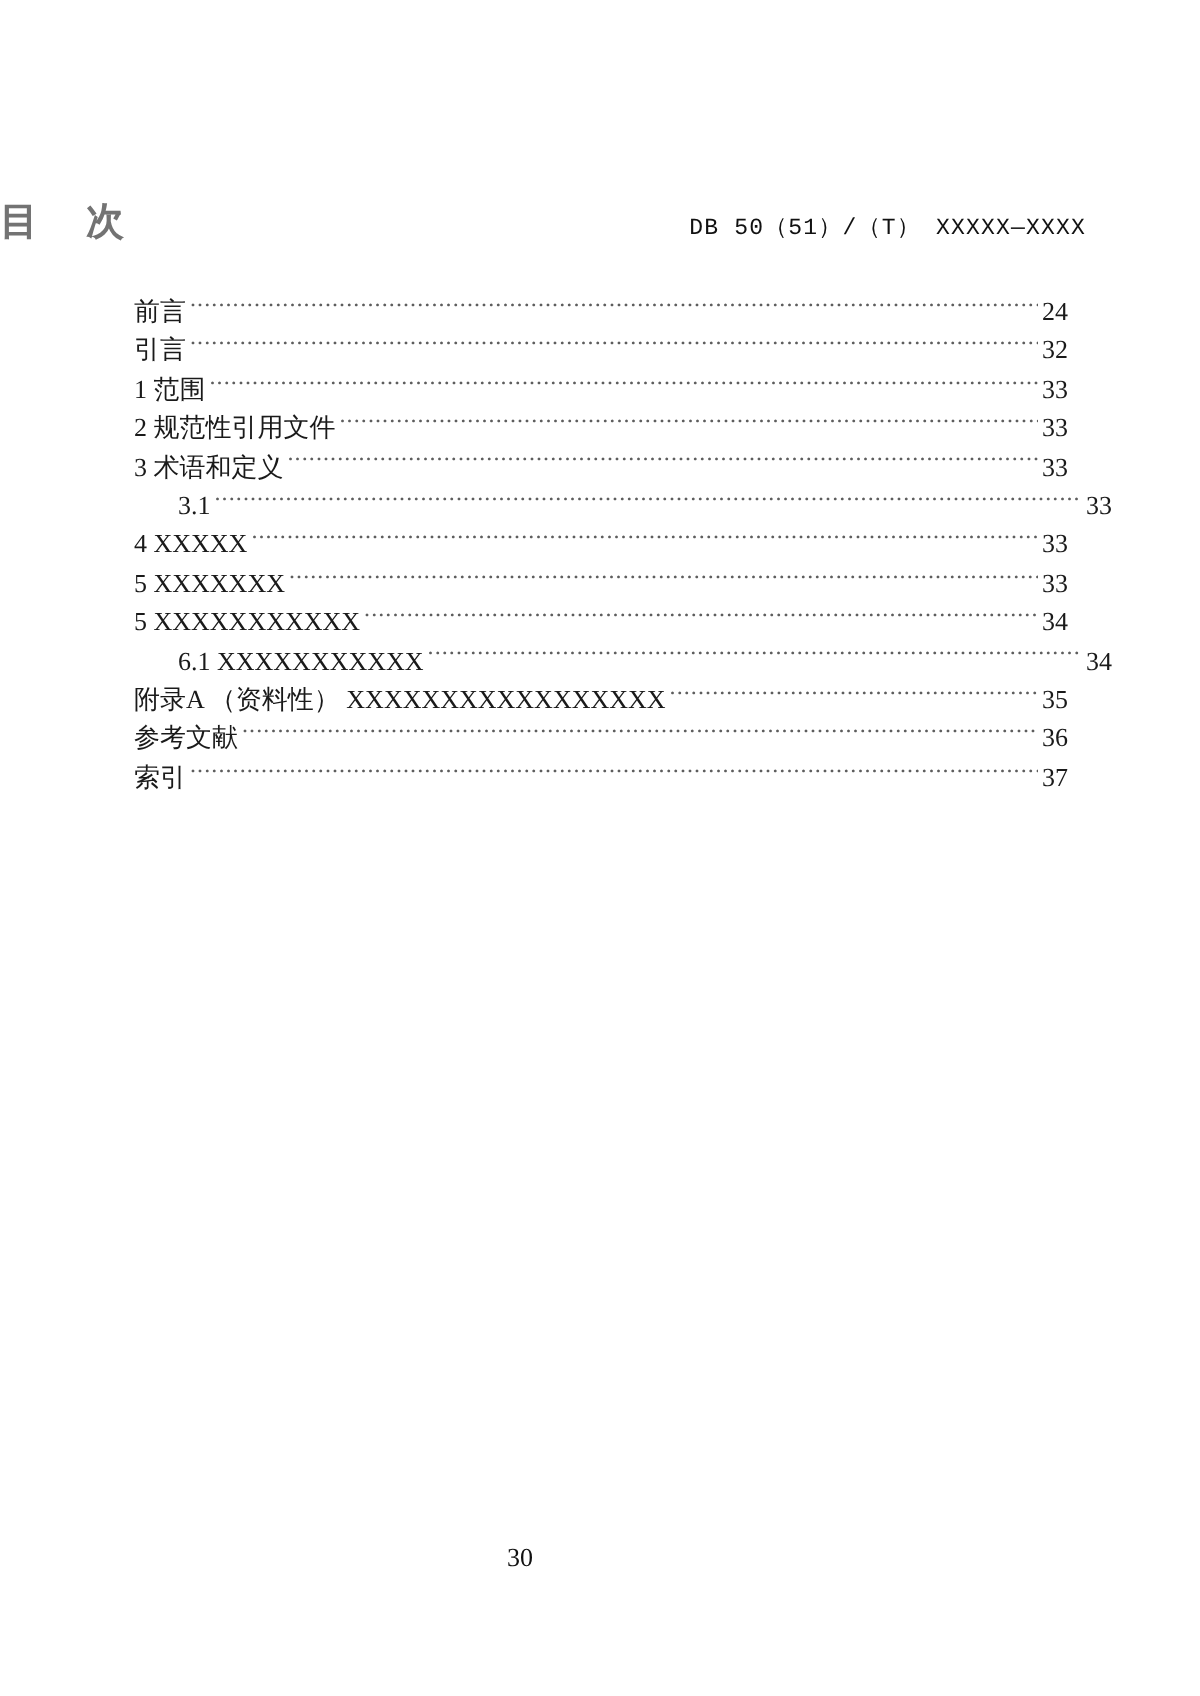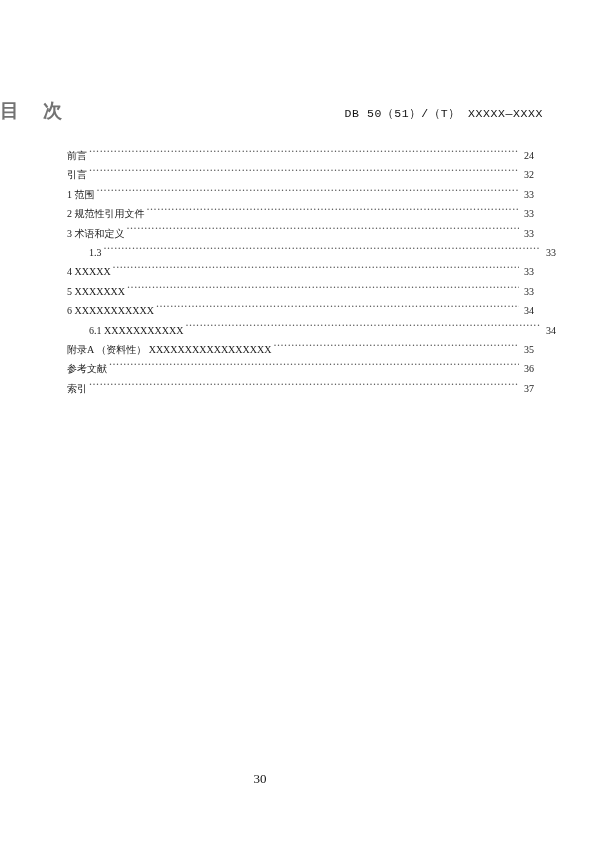--- a/index.html
+++ b/index.html
@@ -60,21 +60,21 @@
     top: 146px;
     left: 67px;
     width: 467px;
   }
 
   .toc-entry {
     display: flex;
     align-items: baseline;
     width: 100%;
     height: 19.4px;
-    font-size: 10px;
+    font-size: 13px;
     line-height: 19.4px;
     color: #1a1a1a;
     white-space: nowrap;
   }
 
   .toc-entry.level-2 {
     padding-left: 22px;
   }
 
   .entry-label {
@@ -149,36 +149,36 @@
         <span class="entry-label">2 规范性引用文件</span>
         <span class="leader"></span>
         <span class="entry-page">33</span>
       </div>
       <div class="toc-entry level-1">
         <span class="entry-label">3 术语和定义</span>
         <span class="leader"></span>
         <span class="entry-page">33</span>
       </div>
       <div class="toc-entry level-2">
-        <span class="entry-label">1.3</span>
+        <span class="entry-label">3.1</span>
         <span class="leader"></span>
         <span class="entry-page">33</span>
       </div>
       <div class="toc-entry level-1">
         <span class="entry-label">4 XXXXX</span>
         <span class="leader"></span>
         <span class="entry-page">33</span>
       </div>
       <div class="toc-entry level-1">
         <span class="entry-label">5 XXXXXXX</span>
         <span class="leader"></span>
         <span class="entry-page">33</span>
       </div>
       <div class="toc-entry level-1">
-        <span class="entry-label">6 XXXXXXXXXXX</span>
+        <span class="entry-label">5 XXXXXXXXXXX</span>
         <span class="leader"></span>
         <span class="entry-page">34</span>
       </div>
       <div class="toc-entry level-2">
         <span class="entry-label">6.1 XXXXXXXXXXX</span>
         <span class="leader"></span>
         <span class="entry-page">34</span>
       </div>
       <div class="toc-entry level-1">
         <span class="entry-label">附录A （资料性） XXXXXXXXXXXXXXXXX</span>

